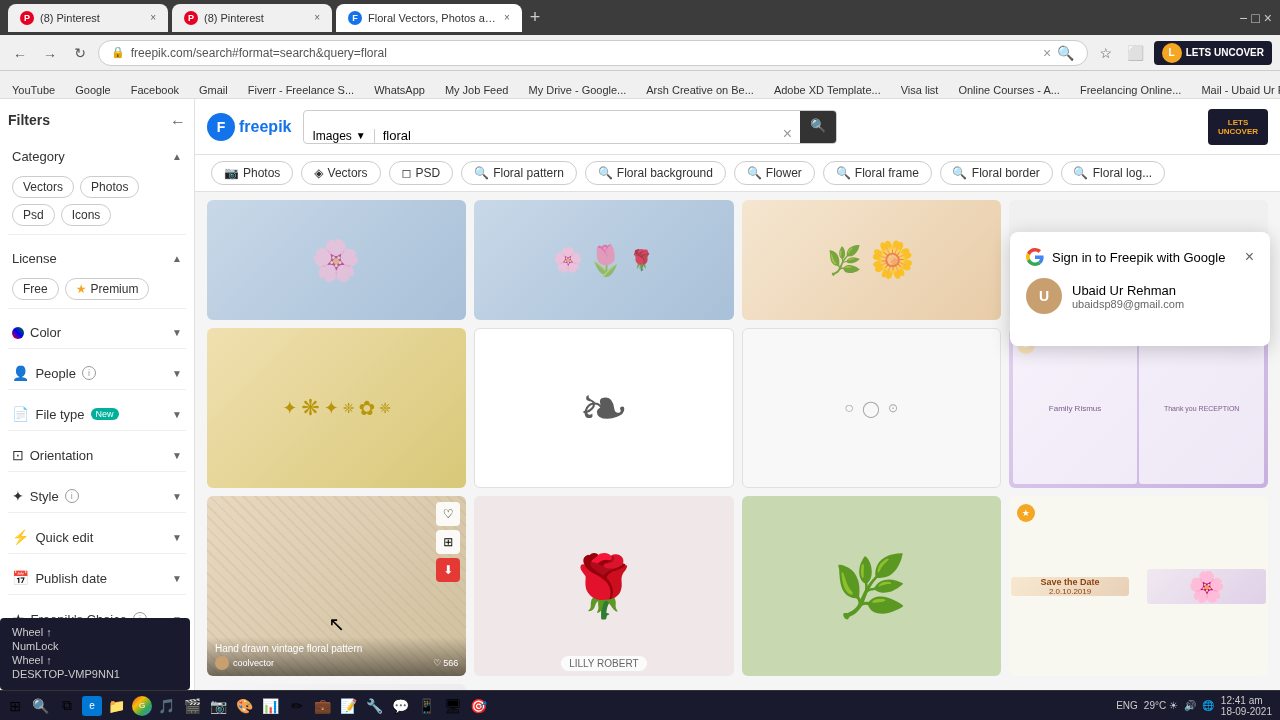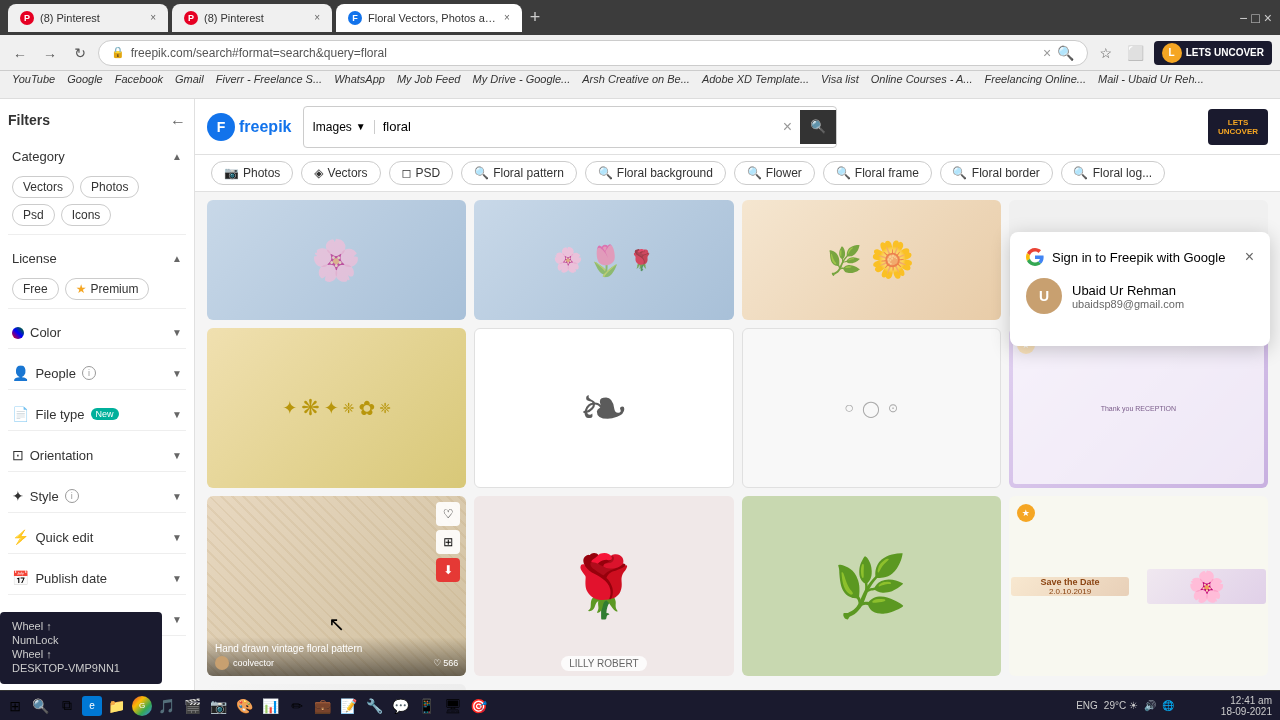--- a/index.html
+++ b/index.html
@@ -7,21 +7,21 @@
 
     
     .browser-chrome { background: #3c3c3c; height: 35px; display: flex; align-items: center; padding: 0 8px; gap: 4px; }
     .tab { display: flex; align-items: center; background: #f0f0f0; border-radius: 8px 8px 0 0; padding: 0 12px; height: 28px; font-size: 12px; gap: 6px; min-width: 160px; }
     .tab.active { background: #fff; }
     .tab-close { margin-left: auto; color: #666; font-size: 10px; cursor: pointer; }
     .tab-add { color: #ccc; font-size: 18px; cursor: pointer; margin-left: 4px; }
 
     .nav-bar { background: #f0f0f0; height: 36px; display: flex; align-items: center; padding: 0 8px; gap: 6px; border-bottom: 1px solid #ccc; }
     .nav-btn { width: 24px; height: 24px; border: none; background: none; cursor: pointer; color: #555; font-size: 14px; display: flex; align-items: center; justify-content: center; border-radius: 50%; }
-    .bookmark-bar { background: #f0f0f0; height: 28px; display: flex; align-items: flex-start; padding: 0 8px; gap: 4px; border-bottom: 1px solid #ddd; overflow: hidden; font-style: italic; }
+    .bookmark-bar { background: #f0f0f0; height: 28px; display: flex; align-items: flex-end; padding: 0 8px; gap: 12px; border-bottom: 1px solid #ddd; overflow: hidden; }
     .bookmark-item { font-size: 11px; color: #333; white-space: nowrap; cursor: pointer; padding: 2px 4px; border-radius: 3px; display: flex; align-items: center; gap: 3px; }
 
     
     .main-layout { display: flex; height: calc(720px - 99px); background: #fff; }
 
     
     .sidebar { width: 195px; min-width: 195px; background: #fff; border-right: 1px solid #e0e0e0; overflow-y: auto; padding: 12px 8px; }
     .sidebar-header { display: flex; justify-content: space-between; align-items: center; margin-bottom: 12px; }
     .sidebar-title { font-size: 14px; font-weight: bold; color: #333; }
     .sidebar-collapse { font-size: 16px; color: #666; cursor: pointer; }
@@ -51,28 +51,28 @@
     .popup-title { display: flex; align-items: center; gap: 8px; font-size: 13px; font-weight: 500; }
     .popup-close { cursor: pointer; color: #666; font-size: 16px; }
     .popup-user { display: flex; align-items: center; gap: 10px; margin-bottom: 16px; }
     .popup-avatar { width: 36px; height: 36px; border-radius: 50%; background: #c8a070; display: flex; align-items: center; justify-content: center; color: #fff; font-size: 14px; font-weight: bold; }
     .popup-user-info { flex: 1; }
     .popup-user-name { font-size: 13px; font-weight: 500; }
     .popup-user-email { font-size: 11px; color: #666; }
     .continue-btn { width: 100%; background: #4285f4; color: #fff; border: none; border-radius: 4px; padding: 10px; font-size: 13px; font-weight: 500; cursor: pointer; }
 
     
-    .bottom-tooltip { position: absolute; bottom: 36px; left: 0; background: #1a1a2e; color: #ccc; padding: 8px 12px; border-radius: 4px; font-size: 11px; width: 162px; z-index: 200; }
+    .bottom-tooltip { position: absolute; bottom: 30px; left: 0; background: #1a1a2e; color: #ccc; padding: 8px 12px; border-radius: 4px; font-size: 11px; width: 190px; z-index: 200; }
     .tooltip-line { margin-bottom: 2px; }
 
     
     .taskbar { position: absolute; bottom: 0; left: 0; right: 0; height: 30px; background: #1a1a2e; display: flex; align-items: center; padding: 0 4px; gap: 4px; border-top: 1px solid #333; }
     .taskbar-icon { width: 22px; height: 22px; display: flex; align-items: center; justify-content: center; font-size: 14px; cursor: pointer; }
     .taskbar-system { margin-left: auto; display: flex; align-items: center; gap: 6px; font-size: 10px; color: #ccc; padding-right: 4px; }
-    .taskbar-time { text-align: right; margin-left: 40px; }
+    .taskbar-time { text-align: left; }
 
     .freepik-logo { display: flex; align-items: center; gap: 4px; color: #1273eb; font-weight: bold; font-size: 16px; }
     .freepik-logo .logo-icon { width: 28px; height: 28px; background: #1273eb; border-radius: 50%; display: flex; align-items: center; justify-content: center; color: #fff; font-size: 14px; }
 
     .top-header { background: #fff; border-bottom: 1px solid #e0e0e0; display: flex; align-items: center; padding: 0 12px; height: 56px; gap: 12px; }
     .header-right { margin-left: auto; display: flex; align-items: center; gap: 8px; }
 
     .visible-overlay { position: absolute; bottom: 0; left: 0; right: 0; padding: 6px 8px; background: linear-gradient(transparent, rgba(0,0,0,0.5)); color: #fff; font-size: 10px; }
   </style>
 </head>
@@ -261,21 +261,21 @@
     </div>
 
     <div style="flex:1; display:flex; flex-direction:column; overflow:hidden;">
 
       <div class="top-header">
         <div class="freepik-logo">
           <div class="logo-icon">F</div>
           <span>freepik</span>
         </div>
 
-        <div style="display:flex; align-items:center; border:1px solid #ccc; border-radius:4px; overflow:hidden; height:42px;">
+        <div style="display:flex; align-items:flex-end; border:1px solid #ccc; border-radius:4px; overflow:hidden; height:34px;">
           <div style="display:flex; align-items:center; padding:0 8px; border-right:1px solid #ccc; gap:4px; cursor:pointer;">
             <span style="font-size:12px;">Images</span>
             <span style="font-size:10px;">▼</span>
           </div>
           <input type="text" value="floral" style="border: none; outline: none; padding: 0px 8px; font-size: 13px; width: 400px;">
           <span style="padding:0 8px;cursor:pointer;color:#999;font-size:16px;">×</span>
           <div style="background:#333;width:36px;height:34px;display:flex;align-items:center;justify-content:center;cursor:pointer;color:#fff;">🔍</div>
         </div>
 
         <div class="header-right">
@@ -380,20 +380,23 @@
             <div style="position:absolute;inset:0;display:flex;align-items:center;justify-content:center;flex-wrap:wrap;gap:8px;padding:8px;">
               <span style="font-size:16px;color:#aaa;">○</span>
               <span style="font-size:16px;color:#aaa;">◯</span>
               <span style="font-size:12px;color:#aaa;">⊙</span>
             </div>
           </div>
 
           <div class="image-card img-purple" style="height:160px; position:relative;">
             <div class="premium-badge">★</div>
             <div style="position:absolute;inset:0;display:flex;align-items:stretch;gap:2px;padding:4px;">
+              <div style="flex:1;background:rgba(255,255,255,0.7);border-radius:3px;display:flex;align-items:center;justify-content:center;">
+                <span style="font-size:8px;color:#7a5c8a;text-align:center;padding:2px;">Family Rismus</span>
+              </div>
               <div style="flex:1;background:rgba(255,255,255,0.7);border-radius:3px;display:flex;align-items:center;justify-content:center;">
                 <span style="font-size:7px;color:#7a5c8a;text-align:center;padding:2px;">Thank you RECEPTION</span>
               </div>
             </div>
           </div>
         </div>
 
         <div style="display:grid; grid-template-columns:1fr 1fr 1fr 1fr; gap:8px; margin-bottom:8px;">
 
           <div class="image-card img-beige" style="height:180px; position:relative;">

